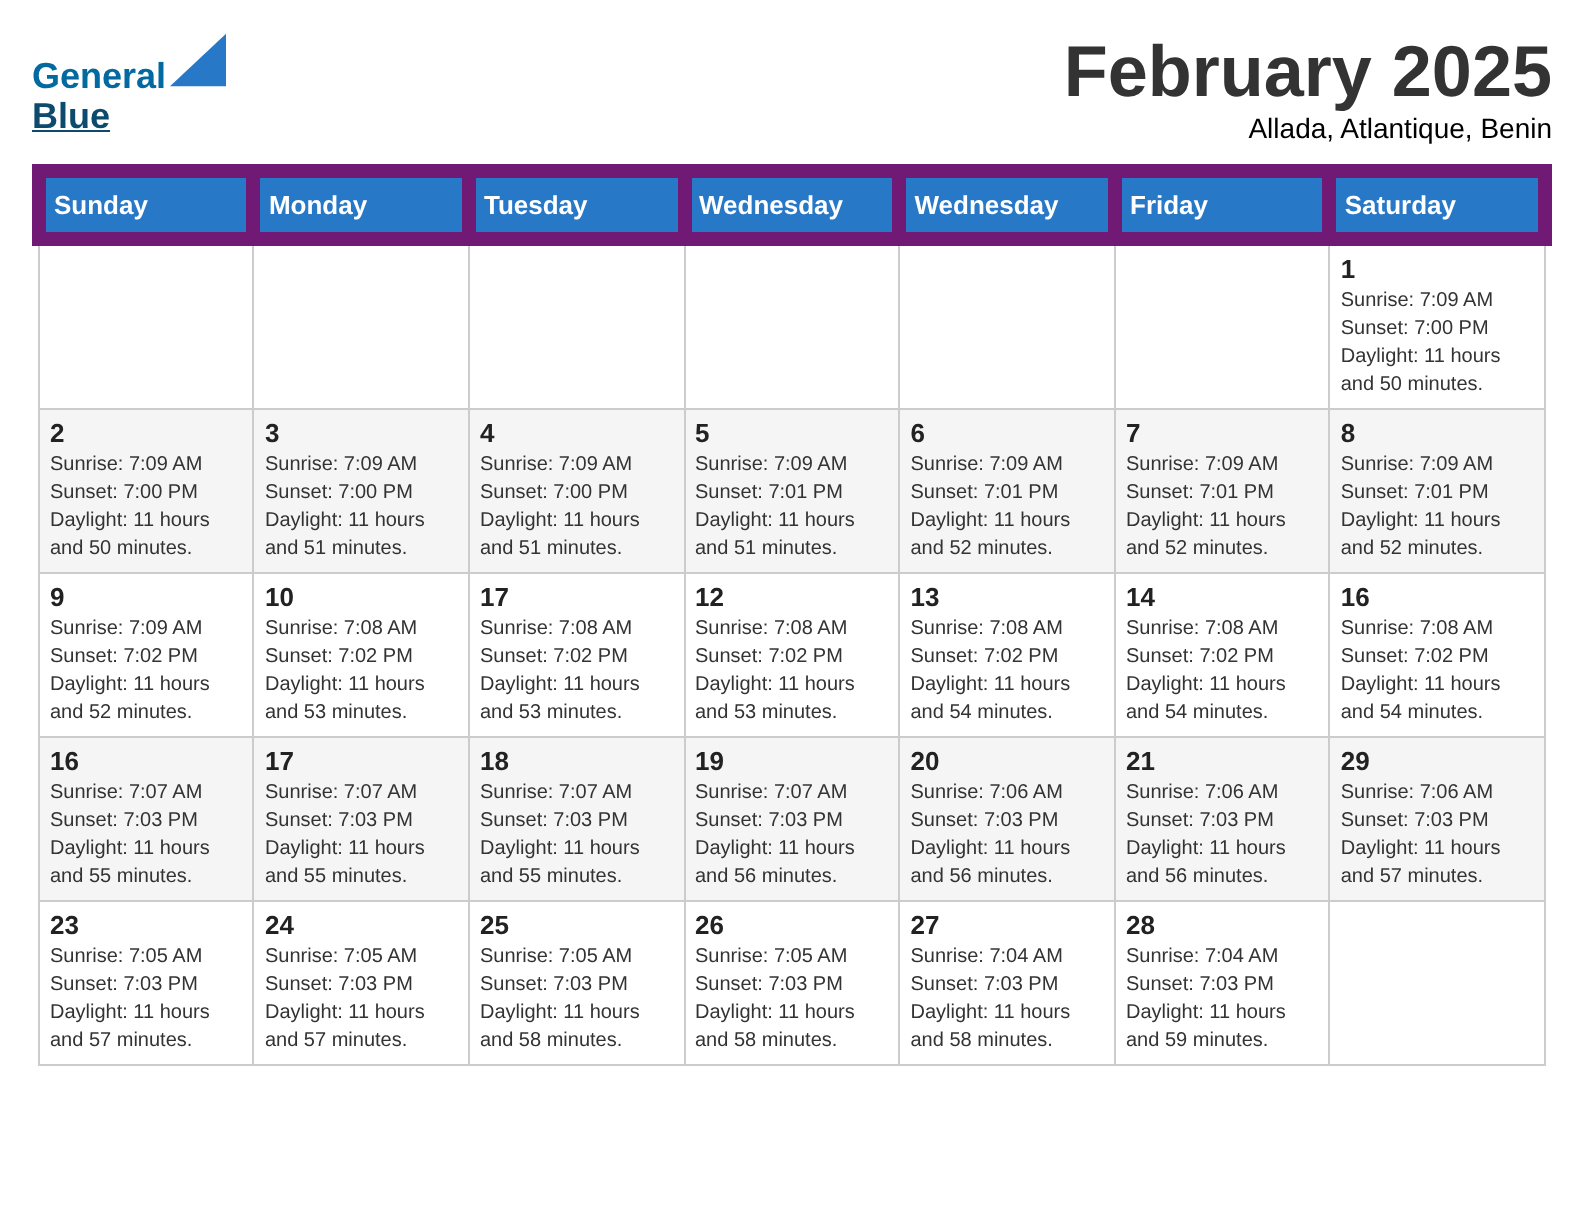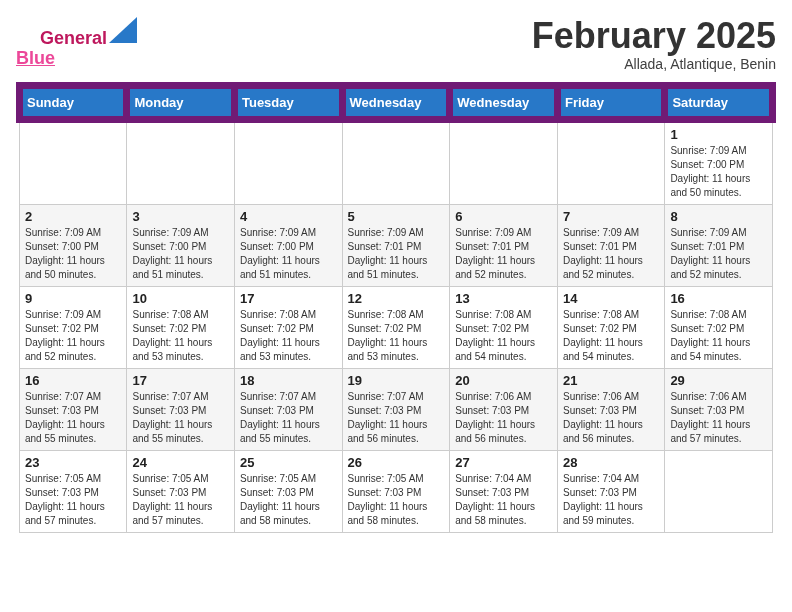--- a/index.html
+++ b/index.html
@@ -18,38 +18,38 @@
     }
     .logo {
       display: flex;
       align-items: center;
     }
     .logo-text {
       font-size: 18px;
       font-weight: bold;
       line-height: 1.1;
     }
-    .logo-general { color: #be185d; margin-left: 24px; }
-    .logo-blue { color: #ec4899; text-decoration: underline; }
+    .logo-general { color: #0369a1; }
+    .logo-blue { color: #0c4a6e; text-decoration: underline; }
     .logo-icon {
       width: 28px;
       height: 28px;
       margin-left: 2px;
     }
     .title-block { text-align: right; }
     .month-title {
       font-size: 36px;
       font-weight: bold;
       color: #333;
       line-height: 1.1;
       margin-left: 16px;
     }
     .subtitle {
       font-size: 14px;
-      color: #404040;
+      color: #000000;
     }
     .calendar {
       width: 100%;
       border-collapse: collapse;
       border: 1px solid #ccc;
     }
     .calendar th {
       background: #2878c8;
       color: #fff;
       font-size: 13px;

